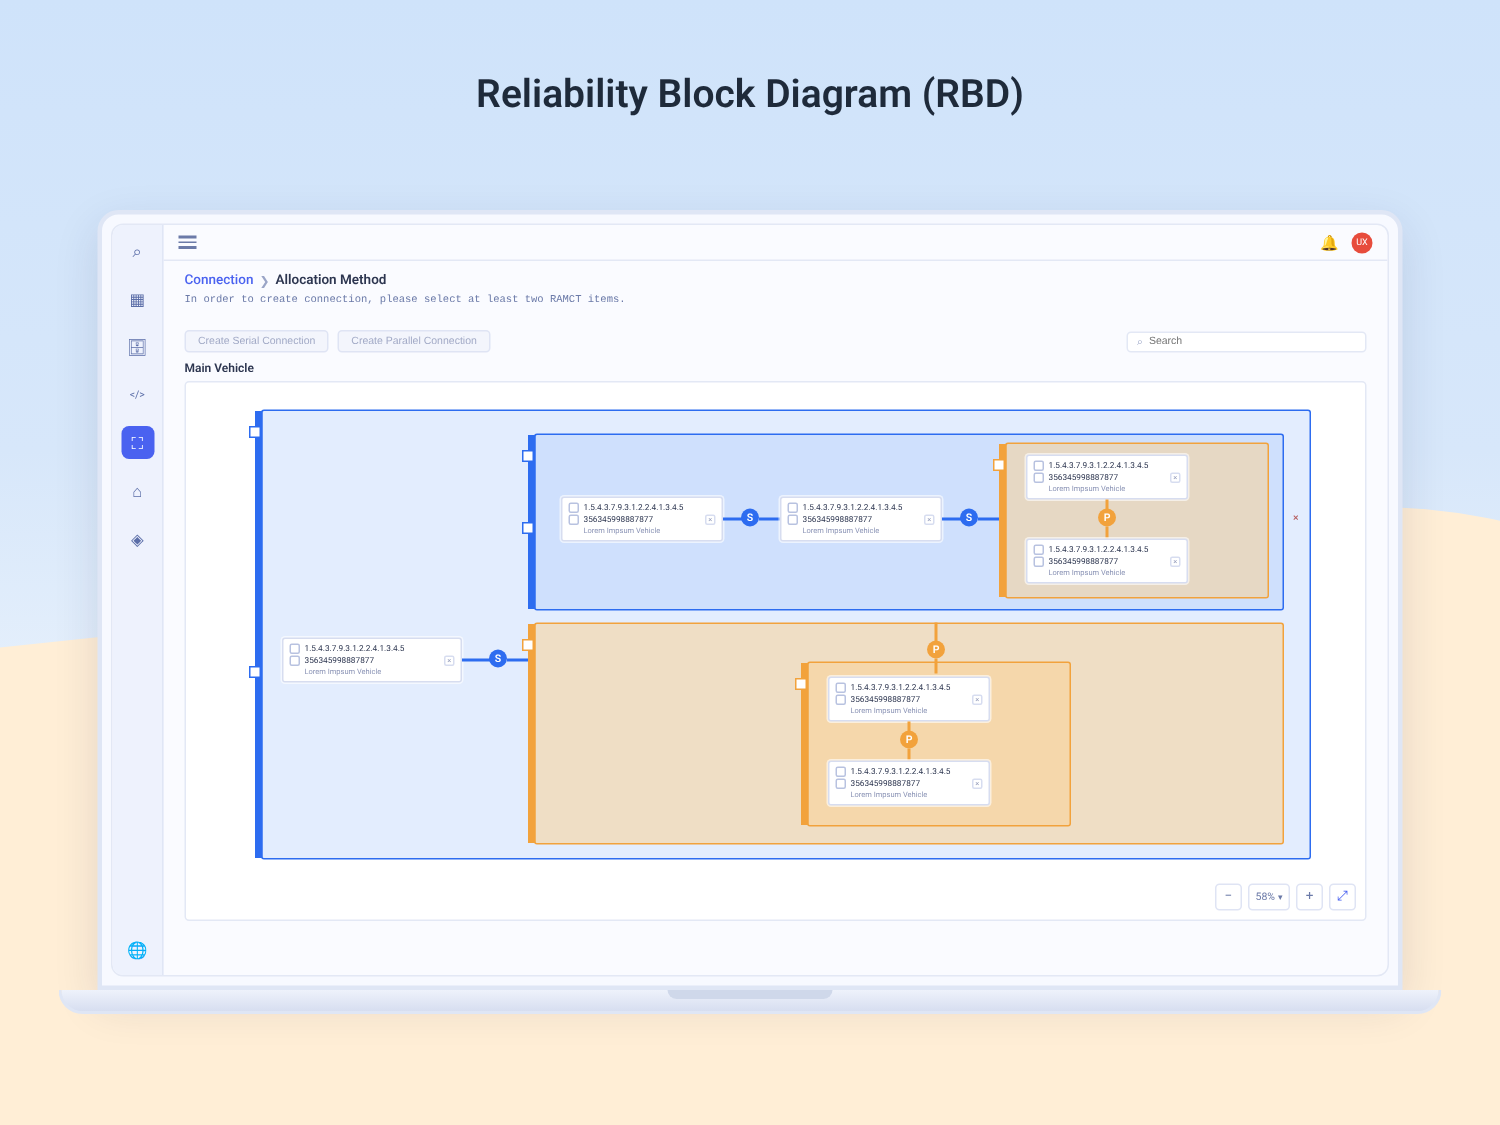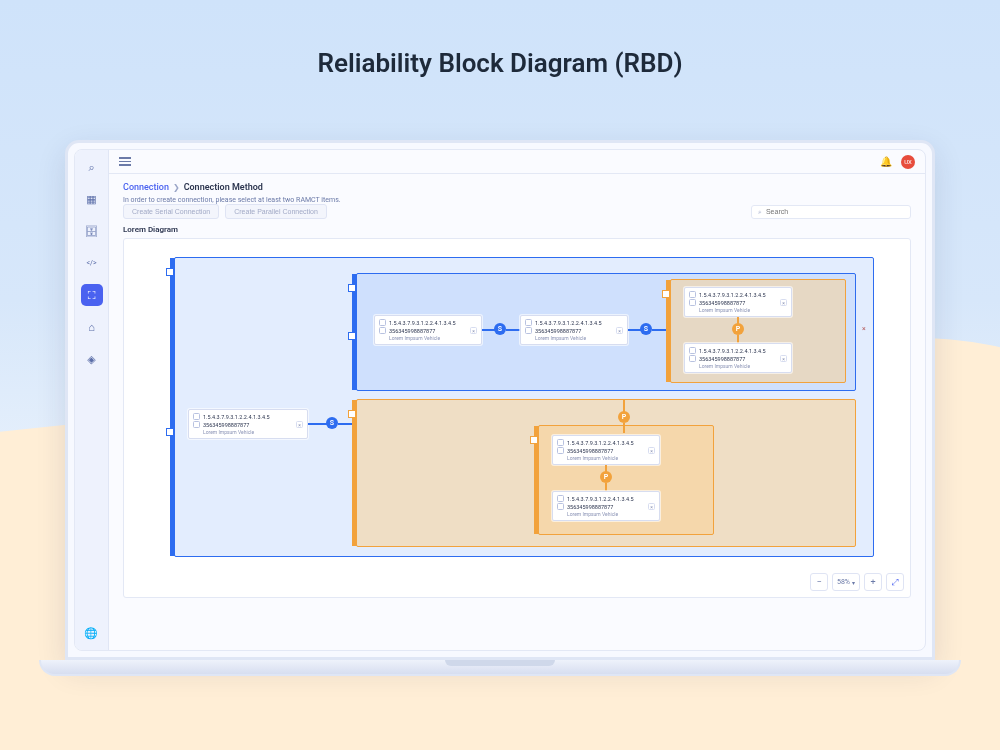--- a/index.html
+++ b/index.html
@@ -127,21 +127,21 @@
   .content {
     flex:1;
     padding: 8px 14px 8px 14px;
     overflow:hidden;
     font-size: 9px;
   }
   .breadcrumb { font-size: 9px; color:#6b7aa8; margin-bottom:4px; display:flex; align-items:center; gap:4px;}
   .breadcrumb .root{ color:#4a62f0; font-weight:500; cursor:pointer;}
   .breadcrumb .chev{ font-size:8px; color:#9aa5c7;}
   .breadcrumb .current{ color:#2d3650; font-weight:600;}
-  .instruction { font-size:7px; color:#6b7aa8; margin-bottom:0;}
+  .instruction { font-size:7px; color:#6b7aa8; margin-bottom:16px;font-family:Liberation Mono, monospace;}
   .row { display:flex; justify-content:space-between; align-items:center; gap:10px; }
   .btn-group { display:flex; gap:6px; }
   .btn {
     font-size:7px; color:#a2aac6; border:1px solid #dfe4f4; background:#f3f5fc;
     padding:3px 8px; border-radius:3px; cursor:not-allowed;
   }
   .search {
     display:flex; align-items:center; gap:4px; font-size:7px; color:#9aa5c7;
     border:1px solid #e3e8f5; border-radius:3px; padding:2px 6px; width:160px;
     background:#fff;
@@ -244,34 +244,34 @@
             </div>
           <div class="top-right">
             <span class="bell">🔔</span>
             <span class="avatar">UX</span>
           </div>
         </div>
         <div class="content">
           <div class="breadcrumb">
             <span class="root">Connection</span>
             <span class="chev">❯</span>
-            <span class="current">Connection Method</span>
+            <span class="current">Allocation Method</span>
           </div>
           <div class="instruction">In order to create connection, please select at least two RAMCT items.</div>
           <div class="row">
             <div class="btn-group">
               <button class="btn">Create Serial Connection</button>
               <button class="btn">Create Parallel Connection</button>
             </div>
             <div class="search">
               <span>⌕</span>
               <input placeholder="Search" style="">
             </div>
           </div>
-          <div class="section-title">Lorem Diagram</div>
+          <div class="section-title">Main Vehicle</div>
 
           <div class="canvas">
 
             <div class="grp grp-blue" style="left:50px; top:18px; width:700px; height:300px;">
               <div class="bar"></div>
               <div class="handle" style="top:10px;"></div>
               <div class="handle" style="top:170px;"></div>
             </div>
 
             <div class="block" style="left:64px; top:170px;">

